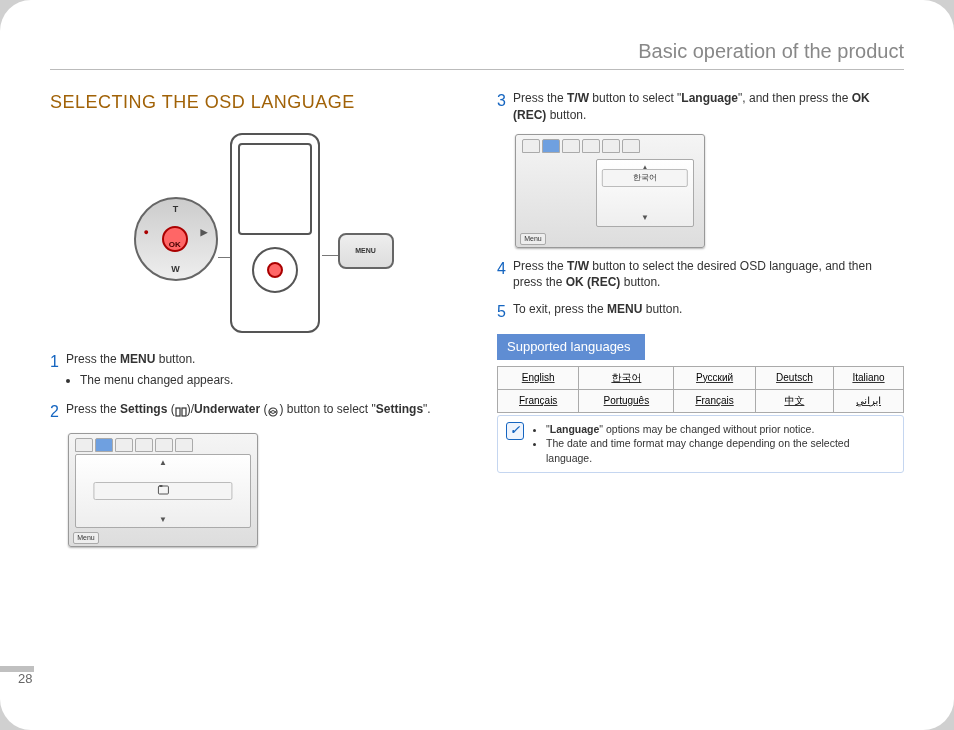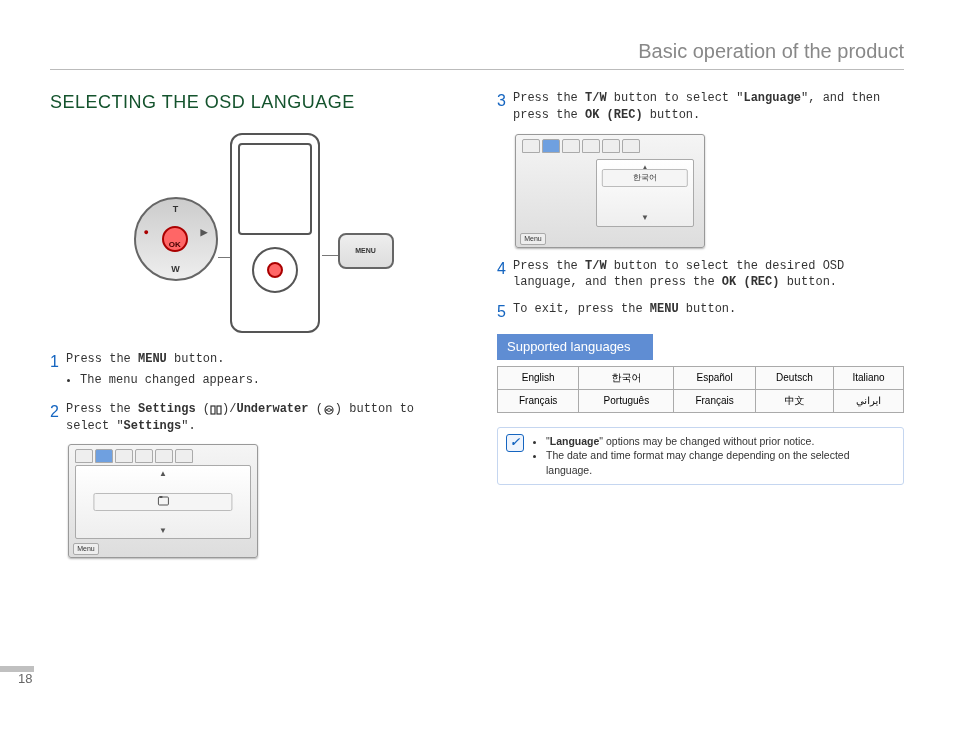--- a/index.html
+++ b/index.html
@@ -1,52 +1,52 @@
 <!DOCTYPE html>
 <html><head>
 <meta charset="utf-8">
 <style>
   * { margin: 0; padding: 0; box-sizing: border-box; }
   body { background: #d0d0d0; font-family: Arial, Helvetica, sans-serif; display: flex; justify-content: center; }
-  .page { width: 954px; height: 730px; background: #fff; position: relative; padding: 40px 50px 30px 50px; }
+  .page { width: 954px; height: 730px; background: #fff; position: relative; padding: 40px 50px 30px 50px; border-radius: 31px; }
   .hdr { text-align: right; color: #888; font-size: 20px; font-weight: 300; border-bottom: 1px solid #bbb; padding-bottom: 6px; margin-bottom: 20px; }
   .cols { display: flex; gap: 40px; }
   .col { flex: 1; min-width: 0; font-size: 12px; color: #333; line-height: 1.4; }
-  h2.sec { color: #14532d; font-size: 18px; font-weight: 400; letter-spacing: .5px; margin-bottom: 12px; }
+  h2.sec { color: #a16207; font-size: 18px; font-weight: 400; letter-spacing: .5px; margin-bottom: 12px; }
   .intro { font-size: 12px; margin-bottom: 14px; }
   .device-fig { width: 280px; height: 210px; margin: 0 auto 14px auto; position: relative; }
   .device-body { position: absolute; left: 116px; top: 6px; width: 90px; height: 200px; border: 2px solid #555; border-radius: 12px; background: #fff; }
   .device-screen { position: absolute; top: 8px; left: 6px; right: 6px; height: 92px; border: 2px solid #555; border-radius: 4px; }
   .device-dial-sm { position: absolute; top: 112px; left: 50%; width: 46px; height: 46px; border: 2px solid #555; border-radius: 50%; transform: translateX(-50%); display: flex; align-items: center; justify-content: center; }
   .device-ok-sm { width: 16px; height: 16px; border: 2px solid #a00; border-radius: 50%; background: #f66; }
   .callout-dial { position: absolute; left: 20px; top: 70px; width: 84px; height: 84px; border: 2px solid #666; border-radius: 50%; background: linear-gradient(#ccc,#eee); display: flex; flex-direction: column; align-items: center; justify-content: space-between; font-size: 9px; font-weight: bold; padding: 4px 0; }
   .callout-dial .ok { width: 26px; height: 26px; border: 2px solid #a00; border-radius: 50%; background: #ff6666; display: flex; align-items: flex-end; justify-content: center; font-size: 8px; color: #400; font-weight: bold; }
   .callout-dial .row { width: 100%; display: flex; justify-content: space-between; padding: 0 8px; }
   .callout-menu { position: absolute; right: 0; top: 106px; width: 56px; height: 36px; border: 2px solid #666; border-radius: 8px; background: linear-gradient(#eee,#ddd); display: flex; align-items: center; justify-content: center; font-size: 7px; font-weight: bold; }
   .lead-line { position: absolute; border-top: 1px solid #777; }
   ol.steps { list-style: none; }
   ol.steps > li { display: flex; margin-bottom: 10px; }
   ol.steps .num { color: #1565c0; font-size: 16px; font-weight: 300; width: 16px; flex-shrink: 0; }
-  ol.steps .body { flex: 1; font-family: Liberation Mono, monospace; }
+  ol.steps .body { flex: 1; }
   ul.bullets { margin: 4px 0 0 0; padding-left: 14px; }
   ul.bullets li { list-style: disc; margin-bottom: 2px; }
   .screenshot { width: 190px; height: 114px; border: 1px solid #999; border-radius: 3px; background: linear-gradient(#f5f5f5,#ddd); position: relative; margin: 6px 0 10px 18px; box-shadow: 0 1px 2px rgba(0,0,0,.3); }
   .screenshot .tabs { position: absolute; top: 4px; left: 6px; right: 6px; height: 14px; display: flex; gap: 2px; }
   .screenshot .tab { width: 18px; height: 14px; border: 1px solid #aaa; border-radius: 2px 2px 0 0; background: #eee; }
   .screenshot .tab.active { background: #6fa0e0; }
   .screenshot .pane { position: absolute; top: 20px; left: 6px; right: 6px; bottom: 18px; background: linear-gradient(#fff,#eee); border: 1px solid #aaa; border-radius: 2px; }
   .screenshot .pane .arrow { position: absolute; left: 50%; transform: translateX(-50%); font-size: 8px; color: #555; }
   .screenshot .pane .arrow.up { top: 2px; }
   .screenshot .pane .arrow.dn { bottom: 2px; }
   .screenshot .pane .row { position: absolute; left: 50%; top: 50%; transform: translate(-50%,-50%); width: 80%; height: 18px; border: 1px solid #bbb; border-radius: 2px; background: #f5f5f5; display: flex; align-items: center; justify-content: center; font-size: 8px; color: #333; }
   .screenshot .menu-lbl { position: absolute; left: 4px; bottom: 2px; width: 26px; height: 12px; border: 1px solid #aaa; border-radius: 2px; background: #eee; font-size: 7px; display: flex; align-items: center; justify-content: center; }
   .screenshot.sub .pane { left: 80px; top: 24px; right: 10px; bottom: 20px; }
   .screenshot.sub .pane .row { width: 90%; top: 18px; }
-  .lang-hdr { display: inline-block; background: #5f8dd3; color: #fff; padding: 4px 22px 4px 10px; font-size: 13px; font-weight: 400; margin-bottom: 6px; }
-  table.langs { width: 100%; border-collapse: collapse; margin-bottom: 14px; }
+  .lang-hdr { display: inline-block; background: #5f8dd3; color: #fff; padding: 4px 14px 4px 10px; font-size: 13px; font-weight: 400; margin-bottom: 6px; }
+  table.langs { width: 100%; border-collapse: collapse; margin-bottom: 2px; text-decoration: underline; }
   table.langs td { border: 1px solid #aaa; padding: 4px 2px; text-align: center; font-size: 10px; color: #000; background: #fafafa; }
   .note-box { border: 1px solid #c5d6f0; border-radius: 3px; padding: 6px 8px; display: flex; gap: 8px; font-size: 10.5px; }
   .note-icon { width: 18px; height: 18px; border: 1px solid #1565c0; border-radius: 3px; color: #1565c0; display: flex; align-items: center; justify-content: center; font-size: 12px; flex-shrink: 0; background: #eef4fd; font-style: italic; font-weight: bold; }
   .note-box ul { padding-left: 14px; }
   .note-box li { list-style: disc; }
   .pagenum { position: absolute; left: 18px; bottom: 44px; font-size: 13px; color: #666; }
   .page::after { content: ""; position: absolute; left: 0; bottom: 58px; width: 34px; height: 6px; background: #c0c0c0; }
   .inline-icon { display: inline-block; width: 12px; height: 10px; vertical-align: middle; }
 </style>
 </head>
@@ -173,21 +173,21 @@
           </div>
         </li>
       </ol>
 
       <div class="lang-hdr">Supported languages</div>
       <table class="langs">
         <tbody>
             <tr>
           <td>English</td>
           <td>한국어</td>
-          <td>Español</td>
+          <td>Русский</td>
           <td>Deutsch</td>
           <td>Italiano</td>
         </tr>
         <tr>
           <td>Français</td>
           <td>Português</td>
           <td>Français</td>
           <td>中文</td>
           <td>ايراني</td>
         </tr>
@@ -197,14 +197,14 @@
       <div class="note-box">
         <div class="note-icon">✓</div>
         <ul>
           <li><span>"</span><b>Language</b><span>" options may be changed without prior notice.</span></li>
           <li>The date and time format may change depending on the selected language.</li>
         </ul>
       </div>
     </div>
   </div>
 
-  <div class="pagenum">18</div>
+  <div class="pagenum">28</div>
 </div>
 
 </body></html>

